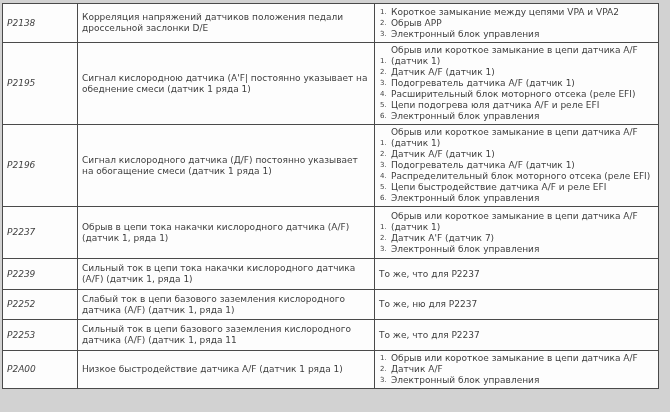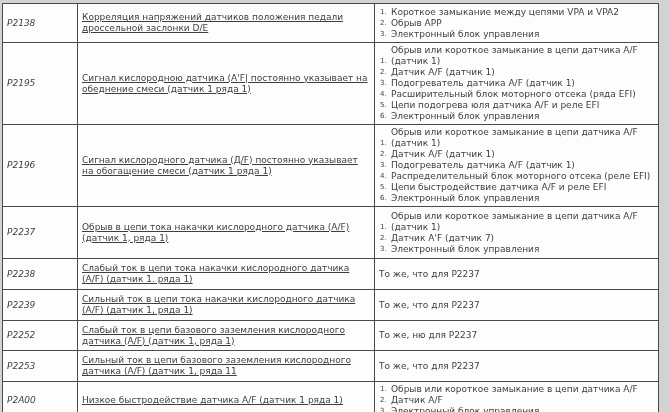--- a/index.html
+++ b/index.html
@@ -23,21 +23,21 @@
   table.dtc td {
     border: 1px solid #4a4a4a;
     vertical-align: middle;
     color: #3e3e3e;
     font-size: 9px;
     line-height: 11px;
     padding: 2px 4px;
     overflow: hidden;
   }
   td.code-cell { padding-left: 7px; font-style: italic; }
-  td.desc-cell { padding-left: 6px; text-decoration: underline; }
+  td.desc-cell { padding-left: 6px; }
   td.causes-cell { padding-left: 8px; }
   col.c-code { width: 75px; }
   col.c-desc { width: 297px; }
   col.c-causes { width: 284px; }
   tr.r0 { height: 39px; }
   tr.r1 { height: 82px; }
   tr.r2 { height: 80px; }
   tr.r3 { height: 52px; }
   tr.r4 { height: 31px; }
   tr.r5 { height: 31px; margin-left: 28px; }
@@ -78,21 +78,21 @@
             <div class="cause"><span class="num">3.</span><span>Электронный блок управления</span></div>
           </td>
         </tr>
         <tr class="r1">
           <td class="code-cell">P2195</td>
           <td class="desc-cell">Сигнал кислородною датчика (А'F| постоянно указывает на обеднение смеси (датчик 1 ряда 1)</td>
           <td class="causes-cell">
             <div class="cause"><span class="num">1.</span><span>Обрыв или короткое замыкание в цепи датчика A/F (датчик 1)</span></div>
             <div class="cause"><span class="num">2.</span><span>Датчик A/F (датчик 1)</span></div>
             <div class="cause"><span class="num">3.</span><span>Подогреватель датчика A/F (датчик 1)</span></div>
-            <div class="cause"><span class="num">4.</span><span>Расширительный блок моторного отсека (ряда EFI)</span></div>
+            <div class="cause"><span class="num">4.</span><span>Расширительный блок моторного отсека (реле EFI)</span></div>
             <div class="cause"><span class="num">5.</span><span>Цепи подогрева юля датчика A/F и реле EFI</span></div>
             <div class="cause"><span class="num">6.</span><span>Электронный блок управления</span></div>
           </td>
         </tr>
         <tr class="r2">
           <td class="code-cell">P2196</td>
           <td class="desc-cell">Сигнал кислородного датчика (Д/F) постоянно указывает на обогащение смеси (датчик 1 ряда 1)</td>
           <td class="causes-cell">
             <div class="cause"><span class="num">1.</span><span>Обрыв или короткое замыкание в цепи датчика A/F (датчик 1)</span></div>
             <div class="cause"><span class="num">2.</span><span>Датчик A/F (датчик 1)</span></div>
@@ -102,27 +102,20 @@
             <div class="cause"><span class="num">6.</span><span>Электронный блок управления</span></div>
           </td>
         </tr>
         <tr class="r3">
           <td class="code-cell">P2237</td>
           <td class="desc-cell">Обрыв в цепи тока накачки кислородного датчика (A/F) (датчик 1, ряда 1)</td>
           <td class="causes-cell">
             <div class="cause"><span class="num">1.</span><span>Обрыв или короткое замыкание в цепи датчика A/F (датчик 1)</span></div>
             <div class="cause"><span class="num">2.</span><span>Датчик A'F (датчик 7)</span></div>
             <div class="cause"><span class="num">3.</span><span>Электронный блок управления</span></div>
-          </td>
-        </tr>
-        <tr class="r4">
-          <td class="code-cell">P2238</td>
-          <td class="desc-cell">Слабый ток в цепи тока накачки кислородного датчика (A/F) (датчик 1. ряда 1)</td>
-          <td class="causes-cell">
-            <div class="causes-text">То же, что для P2237</div>
           </td>
         </tr>
         <tr class="r5">
           <td class="code-cell">P2239</td>
           <td class="desc-cell">Сильный ток в цепи тока накачки кислородного датчика (A/F) (датчик 1, ряда 1)</td>
           <td class="causes-cell">
             <div class="causes-text">То же, что для P2237</div>
           </td>
         </tr>
         <tr class="r6">

